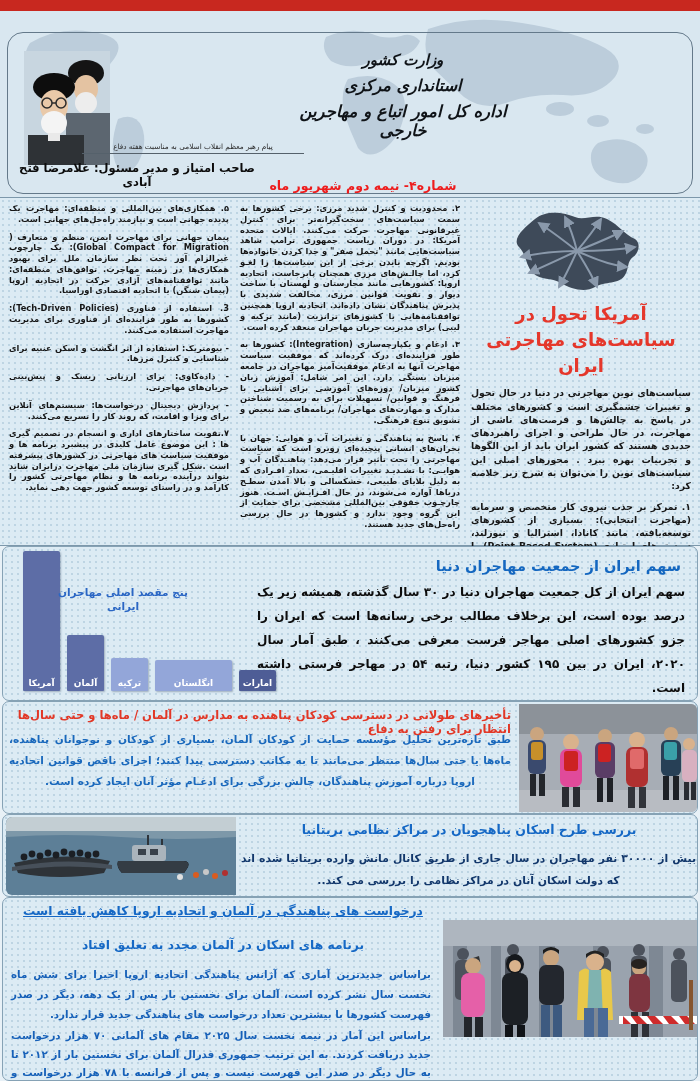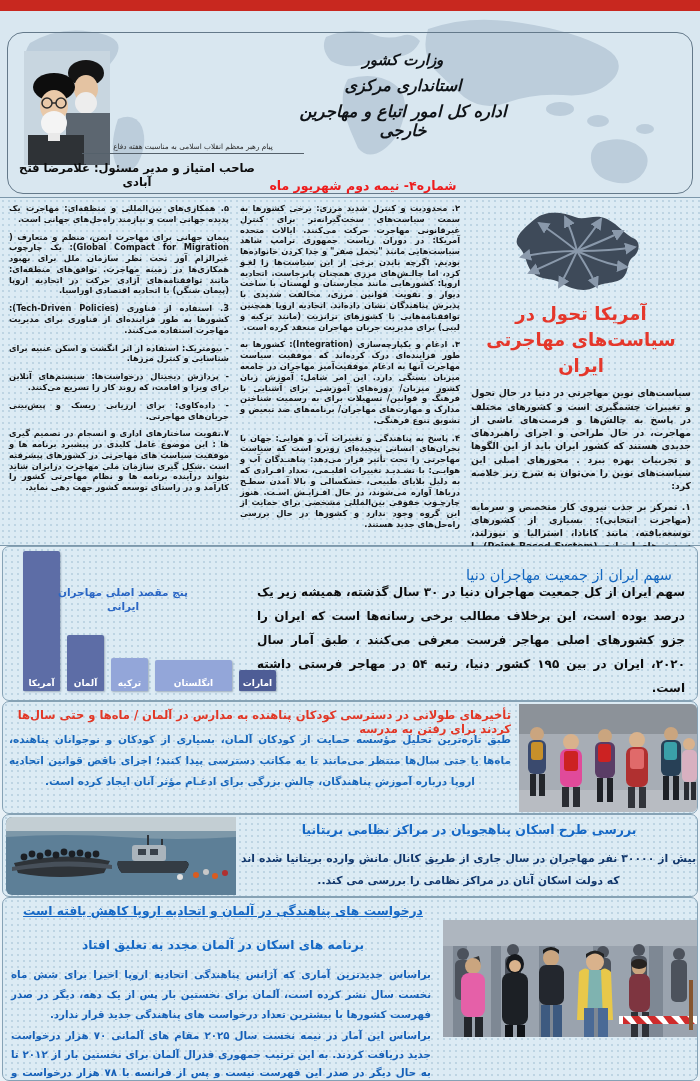--- a/index.html
+++ b/index.html
@@ -47,21 +47,21 @@
   .main-title { color:#e5372b; font-size:18px; font-weight:bold; text-align:center;
                 line-height:1.45; margin:2px 0 7px 0; }
 
   
   .box { position:absolute; left:2px; width:696px; box-sizing:border-box;
          border:1px solid #86a2b5; border-radius:7px; }
 
   
   .chartbox { top:546px; height:155px; }
   .chart-sec-title { position:absolute; top:7px; right:12px; color:#1467c0;
-                     font-size:14.5px; font-weight:normal; margin:13px; }
+                     font-size:14.5px; font-weight:bold; margin:4px; }
   .chart-sec-body { position:absolute; top:33px; right:12px; width:428px; color:#0d0d0d;
                     font-size:12px; font-weight:bold; line-height:2.0; text-align:justify; margin:0; }
   .chart { position:absolute; left:20px; bottom:9px; display:flex; align-items:flex-end;
            gap:7px; direction:ltr; }
   .bar { width:37px; position:relative; border-radius:2px 2px 1px 1px; box-shadow:1px 1px 2px rgba(40,60,90,.35); }
   .bar-label { position:absolute; bottom:3px; left:0; right:0; text-align:center;
                color:#ffffff; font-size:9px; font-weight:bold; }
   .chart-title { position:absolute; top:38px; left:52px; width:136px; color:#2a66c4;
                  font-size:10.5px; font-weight:bold; text-align:center; line-height:1.35; }
 
@@ -195,22 +195,22 @@
       <p>۲. محدودیت و کنترل شدید مرزی: برخی کشورها به سمت سیاست‌های سخت‌گیرانه‌تر برای کنترل غیرقانونی مهاجرت حرکت می‌کنند. ایالات متحده آمریکا: در دوران ریاست جمهوری ترامپ  شاهد سیاست‌هایی مانند "تحمل صفر" و جدا کردن خانواده‌ها بودیم. اگرچه بایدن برخی از این سیاست‌ها را لغـو کرد، اما چالـش‌های مرزی همچنان پابرجاست. اتحادیه اروپا: کشورهایی مانند مجارستان و لهستان با ساخت دیوار و تقویت قوانین مرزی، مخالفت شدیدی با پذیرش پناهندگان نشان داده‌اند. اتحادیه اروپا همچنین توافقنامه‌هایی با کشورهای ترانزیت (مانند ترکیه و لیبی) برای مدیریت جریان مهاجران منعقد کرده است.</p>
       <p>۳. ادغام و یکپارچه‌سازی (Integration): کشورها به طور فزاینده‌ای درک کرده‌اند که موفقیت سیاست مهاجرت آنها به ادغام موفقیت‌آمیز مهاجران در جامعه میزبان بستگی دارد. این امر شامل: آموزش زبان کشور میزبان/ دوره‌های آموزشی برای آشنایی با فرهنگ و قوانین/ تسهیلات برای به رسمیت شناختن مدارک و مهارت‌های مهاجران/ برنامه‌های ضد تبعیض و تشویق تنوع فرهنگی.</p>
       <p>۴. پاسخ به پناهندگی و تغییرات آب و هوایی: جهان با بحران‌های انسانی پیچیده‌ای روبرو است که سیاست مهاجرتی را تحت تأثیر قرار می‌دهد: پناهنـدگان آب و هوایـی: با تشـدیـد تغییرات اقلیـمی، تعداد افـرادی که به دلیل بلایای طبیعی، خشکسالی و بالا آمدن سطـح دریاها آواره می‌شوند، در حال افـزایـش اسـت. هنوز چارچـوب حقوقی بین‌المللی مشخصی برای حمایت از این گروه وجود ندارد و کشورها در حال بررسی راه‌حل‌های جدید هستند.</p>
     </div>
 
     <div class="col col-left">
       <p>۵. همکاری‌های بین‌المللی و منطقه‌ای: مهاجرت یک پدیده جهانی است و نیازمند راه‌حل‌های جهانی است.</p>
       <p>پیمان جهانی برای مهاجرت ایمن، منظم و متعارف ( Global Compact for Migration): یک چارچوب غیرالزام آور تحت نظر سازمان ملل برای بهبود همکاری‌ها در زمینه مهاجرت. توافق‌های منطقه‌ای: مانند توافقنامه‌های آزادی حرکت در اتحادیه اروپا (پیمان شنگن) یا اتحادیه اقتصادی اوراسیا.</p>
       <p>3. استفاده از فناوری (Tech-Driven Policies): کشورها به طور فزاینده‌ای از فناوری برای مدیریت مهاجرت استفاده می‌کنند.</p>
       <p>- بیومتریک: استفاده از اثر انگشت و اسکن عنبیه برای شناسایی و کنترل مرزها.</p>
+      <p>- داده‌کاوی: برای ارزیابی ریسک و پیش‌بینی جریان‌های مهاجرتی.</p>
       <p>- پردازش دیجیتال درخواست‌ها: سیستم‌های آنلاین برای ویزا و اقامت، که روند کار را تسریع می‌کنند.</p>
-      <p>- داده‌کاوی: برای ارزیابی ریسک و پیش‌بینی جریان‌های مهاجرتی.</p>
       <p>۷.تقویت ساختارهای اداری و انسجام در تصمیم گیری ها : این موضوع عامل کلیدی در پیشبرد برنامه ها و موفقیت سیاست های مهاجرتی در کشورهای پیشرفته است .شکل گیری سازمان ملی مهاجرت درایران شاید بتواند درآینده  برنامه ها و نظام مهاجرتی کشور را کارآمد و در راستای توسعه کشور جهت دهی نماید.</p>
     </div>
   </section>
 
   <section class="box chartbox texture">
     <h2 class="chart-sec-title">سهم ایران از جمعیت مهاجران دنیا</h2>
     <p class="chart-sec-body">سهم ایران از کل جمعیت مهاجران دنیا در ۳۰ سال گذشته، همیشه زیر یک درصد بوده است، این برخلاف مطالب برخی رسانه‌ها است که ایران را جزو کشورهای اصلی مهاجر فرست معرفی می‌کنند ، طبق آمار سال ۲۰۲۰، ایران در بین ۱۹۵ کشور دنیا، رتبه ۵۴  در مهاجر فرستی داشته است.</p>
     <div class="chart">
         <div class="bar" style="height: 140px; background: rgb(93, 109, 166);">
           <span class="bar-label">آمریکا</span>
@@ -225,21 +225,21 @@
           <span class="bar-label">انگلستان</span>
         </div>
         <div class="bar" style="height: 21px; background: rgb(78, 93, 150);">
           <span class="bar-label">امارات</span>
         </div>
       </div>
     <div class="chart-title">پنج مقصد اصلی مهاجران ایرانی</div>
   </section>
 
   <section class="box schoolbox texture">
-    <h2 class="school-title">تأخیرهای طولانی در دسترسی کودکان پناهنده به مدارس در آلمان / ماه‌ها و حتی سال‌ها کردند برای رفتن به مدرسه</h2>
+    <h2 class="school-title">تأخیرهای طولانی در دسترسی کودکان پناهنده به مدارس در آلمان / ماه‌ها و حتی سال‌ها انتظار برای رفتن به دفاع</h2>
     <p class="school-body">طبق تازه‌ترین تحلیل مؤسسه حمایت از کودکان آلمان، بسیاری از کودکان و نوجوانان پناهنده، ماه‌ها یا حتی سال‌ها منتظر می‌مانند تا به مکاتب دسترسی پیدا کنند؛ اجرای ناقص قوانین اتحادیه اروپا درباره آموزش پناهندگان، چالش بزرگی برای ادغـام مؤثر آنان ایجاد کرده است.</p>
     <svg class="school-photo" viewBox="0 0 178 108" preserveAspectRatio="none">
       <rect width="178" height="108" fill="#a7adb5"></rect>
       <rect width="178" height="30" fill="#8c9299"></rect>
       <rect y="86" width="178" height="22" fill="#b8bcc2"></rect>
 
       <g>
         <g>
             <circle cx="18" cy="30" r="7" fill="#caa57f"></circle>
             <rect x="9" y="36" width="18" height="34" rx="6" fill="#3a4a6e"></rect>

